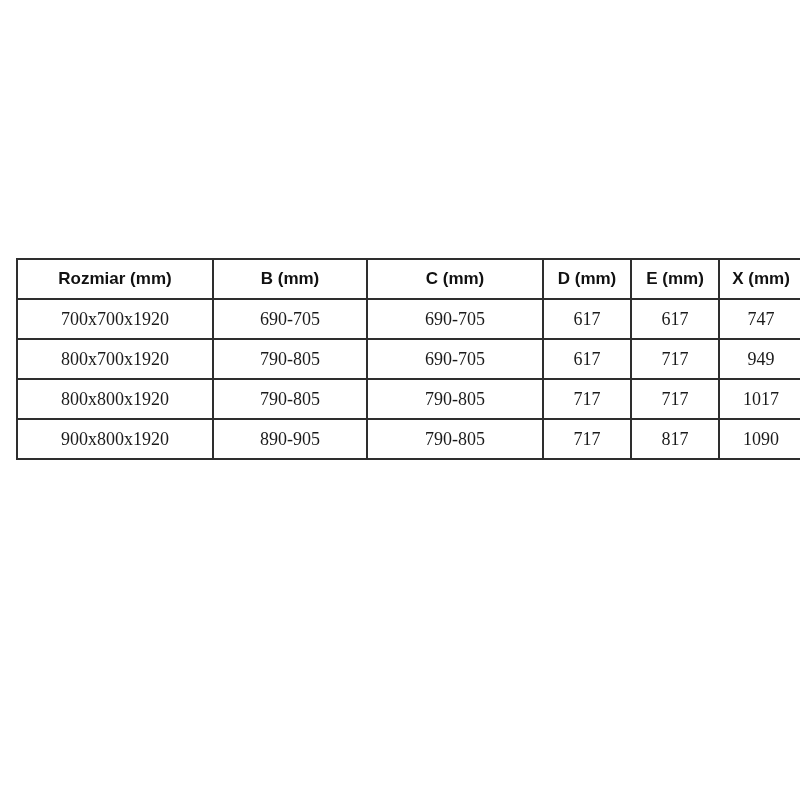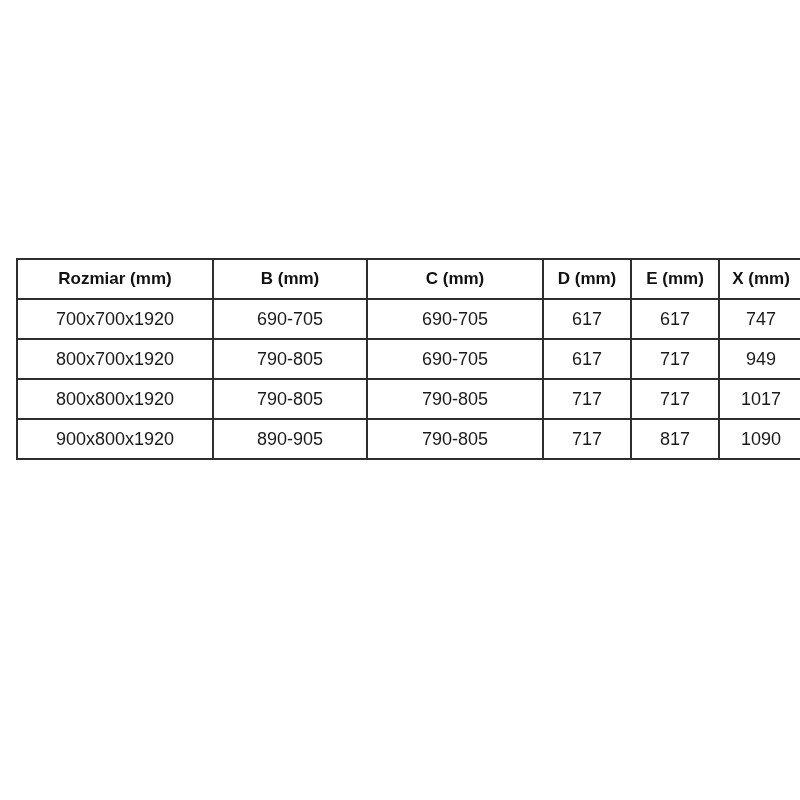--- a/index.html
+++ b/index.html
@@ -36,20 +36,21 @@
   }
   table.spec th {
     font-weight: bold;
     font-size: 17px;
     color: #111111;
   }
   table.spec td {
     font-weight: normal;
     font-size: 18px;
     color: #1a1a1a;
+    font-family: Liberation Serif, serif;
   }
   col.c1 { width: 196px; }
   col.c2 { width: 154px; }
   col.c3 { width: 176px; }
   col.c4 { width: 88px; }
   col.c5 { width: 88px; }
   col.c6 { width: 84px; }
 </style>
 </head>
 <body>

